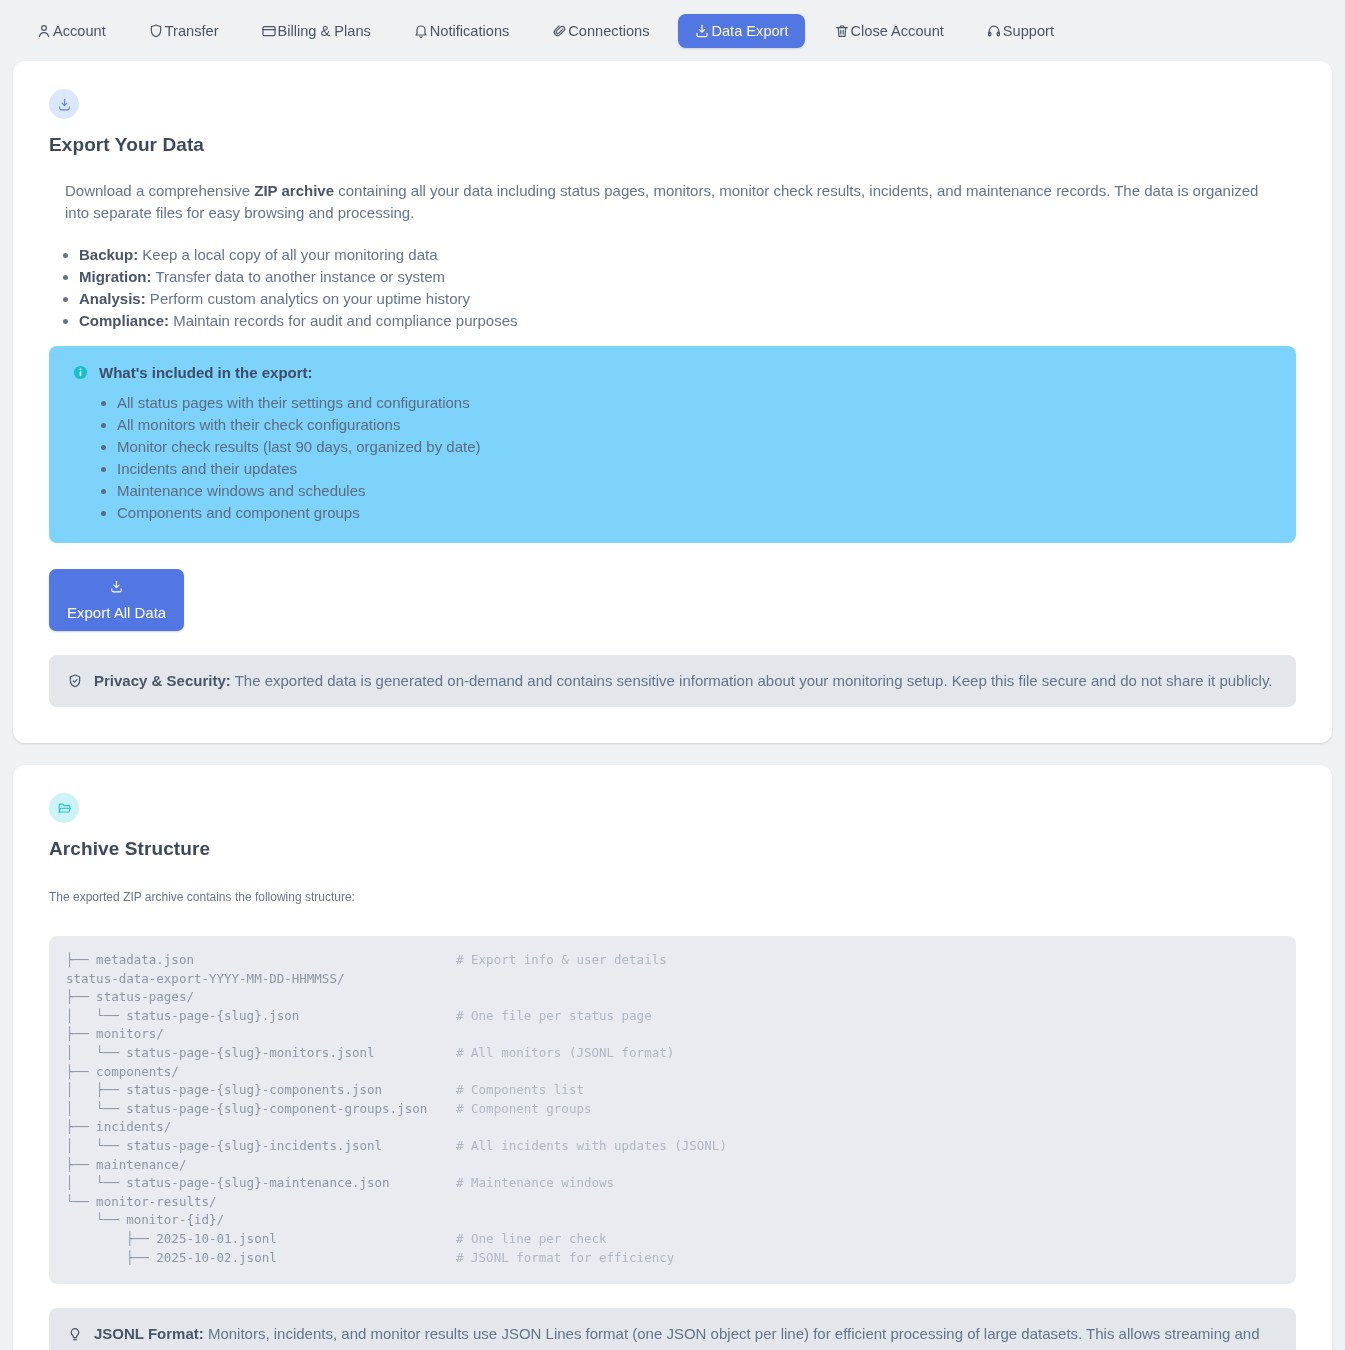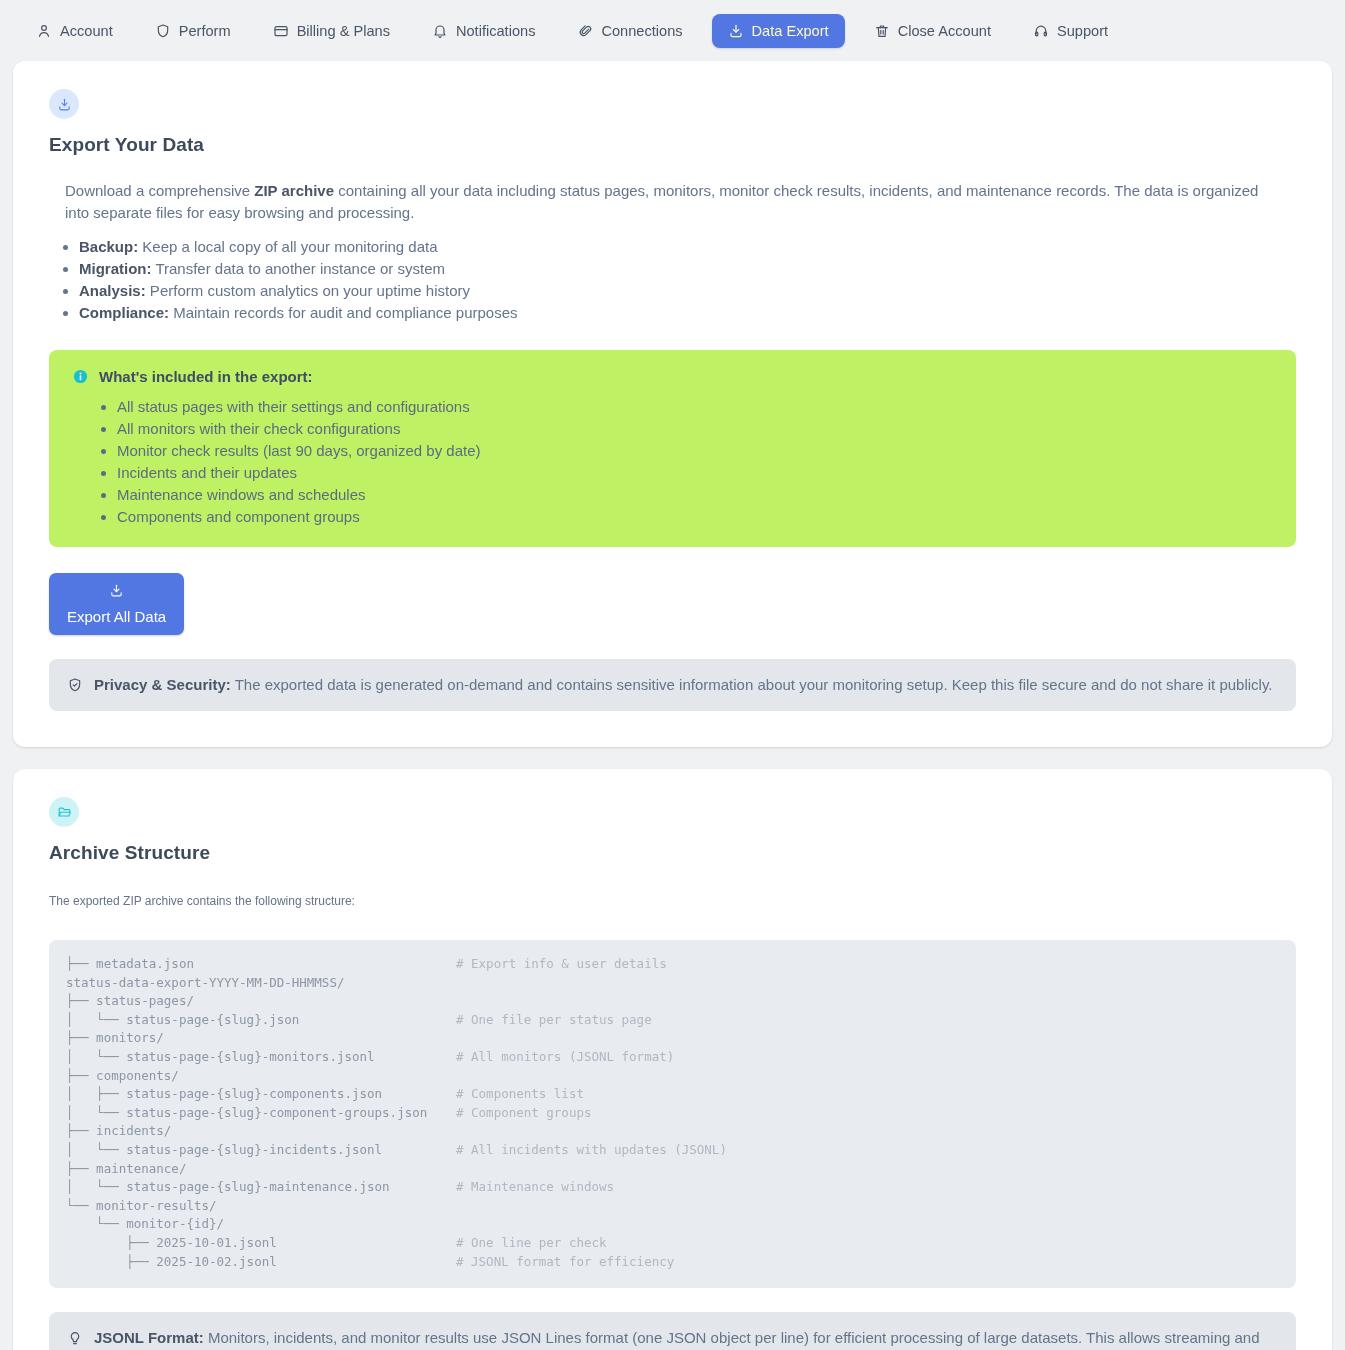--- a/index.html
+++ b/index.html
@@ -13,21 +13,21 @@
   }
   svg.stroked { fill:none; stroke:currentColor; stroke-width:1.8; stroke-linecap:round; stroke-linejoin:round; }
   .icon svg { width:100%; height:100%; display:block; }
 
   
   .tabs {
     display:flex; align-items:center; gap:42px;
     padding:12px 36px; height:61px;
   }
   .tab {
-    display:inline-flex; align-items:center; gap:8px;
+    display:inline-flex; align-items:center; gap:1px;
     background:none; border:none; padding:8px 0;
     font-family:inherit; font-size:14.6px; font-weight:500;
     color:#4a5565; cursor:pointer; white-space:nowrap;
   }
   .tab .tab-icon { width:16px; height:16px; flex:0 0 auto; }
   .tab.active {
     background:#5377e2; color:#fef9c3;
     padding:9px 16px; border-radius:8px; margin:0 -13px;
     box-shadow:0 1px 2px rgba(16,24,40,.15);
   }
@@ -45,25 +45,25 @@
     display:flex; align-items:center; justify-content:center; flex:0 0 auto;
   }
   .icon-circle svg { width:15px; height:15px; }
   .icon-circle.blue { background:#dbe8fc; color:#5b80e8; }
   .icon-circle.cyan { background:#cdf3f6; color:#1fc4d2; }
   .card-title { font-size:19px; font-weight:600; color:#3d4a5c; letter-spacing:.1px; }
 
   .body-text { font-size:15px; line-height:22px; color:#64748b; margin:24px 16px 0; }
   strong { color:#4a5568; font-weight:700; }
 
-  ul.plain { margin:12px 0 0; padding-left:30px; font-size:15px; line-height:22px; color:#64748b; }
+  ul.plain { margin:20px 0 0; padding-left:30px; font-size:15px; line-height:22px; color:#64748b; }
   ul.plain li { margin:0; }
 
   
-  .info-panel { margin-top:26px; background:#bef264; border-radius:8px; padding:18px 24px 19px; }
+  .info-panel { margin-top:14px; background:#7dd3fc; border-radius:8px; padding:18px 24px 19px; }
   .panel-title { display:flex; align-items:center; gap:11px; font-size:15px; font-weight:700; color:#3e4c66; }
   .panel-title .icon { width:15px; height:15px; color:#17c0cc; flex:0 0 auto; }
   .info-panel ul { margin:11px 0 0; padding-left:44px; font-size:15px; line-height:22px; color:#5d6b80; }
 
   
   .primary-btn {
     display:inline-flex; align-items:center; gap:10px;
     margin-top:26px; background:#5377e2; color:#fff;
     border:none; border-radius:7px; padding:10px 18px;
     font-family:inherit; font-size:15px; font-weight:500; cursor:pointer;
@@ -108,21 +108,21 @@
       </span>
       <span>Account</span>
     </button>
 
     <button class="tab">
       <span class="icon tab-icon">
         <svg class="stroked" viewBox="0 0 24 24">
           <path d="M12 3l7 2.6v5.1c0 4.6-3 8.5-7 9.9-4-1.4-7-5.3-7-9.9V5.6z"></path>
         </svg>
       </span>
-      <span>Perform</span>
+      <span>Transfer</span>
     </button>
 
     <button class="tab">
       <span class="icon tab-icon">
         <svg class="stroked" viewBox="0 0 24 24">
           <rect x="3" y="5.5" width="18" height="13.5" rx="2"></rect>
           <line x1="3" y1="10" x2="21" y2="10"></line>
         </svg>
       </span>
       <span>Billing &amp; Plans</span>

